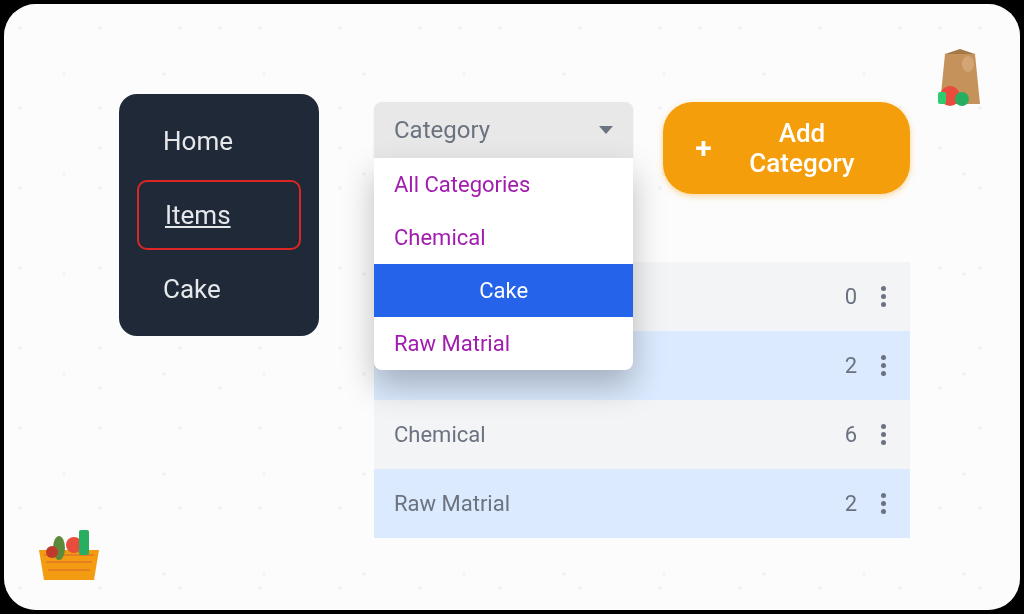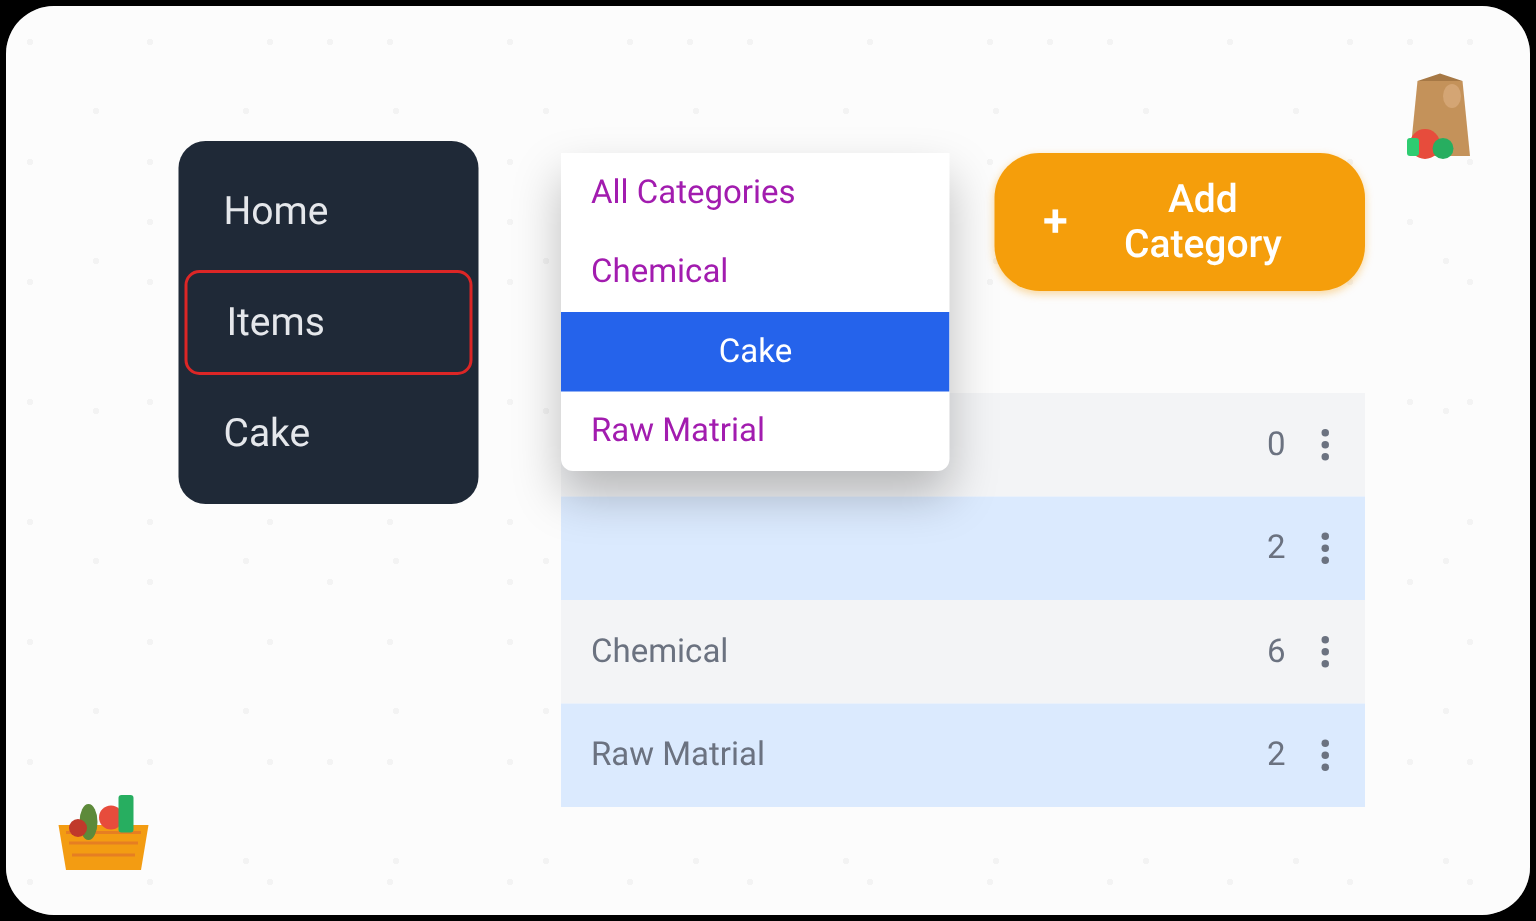--- a/index.html
+++ b/index.html
@@ -58,38 +58,39 @@
       z-index: 10;
     }
     
     .sidebar {
       position: absolute;
       top: 90px;
       left: 115px;
       width: 200px;
       background: #1f2937;
       border-radius: 18px;
-      padding: 12px 2px;
+      padding: 12px 16px;
       z-index: 5;
     }
     
     .sidebar-item {
       padding: 20px 28px;
       color: #e5e7eb;
       font-size: 26px;
       font-weight: 400;
       cursor: pointer;
       position: relative;
     }
     
     .sidebar-item.active {
       border: 2px solid #dc2626;
       border-radius: 10px;
       margin: 4px 2px;
       padding: 18px 26px;
+      text-decoration: underline;
     }
     
     .main-content {
       position: absolute;
       top: 98px;
       left: 370px;
       right: 110px;
       z-index: 3;
     }
     
@@ -294,20 +295,24 @@
         <div class="more-dot"></div>
           <div class="more-dot"></div>
           <div class="more-dot"></div>
       </div>
     </div>
   </div>
 
   <div class="main-content">
     <div class="top-row">
       <div class="dropdown-container">
+        <div class="dropdown-header">
+          <span>Category</span>
+          <span class="triangle-down"></span>
+        </div>
         <div class="dropdown-list">
           <div class="dropdown-item">All Categories</div>
           <div class="dropdown-item">Chemical</div>
           <div class="dropdown-item selected">Cake</div>
           <div class="dropdown-item">Raw Matrial</div>
         </div>
       </div>
 
       <button class="add-category-btn">
         <span class="plus-icon">+</span>

